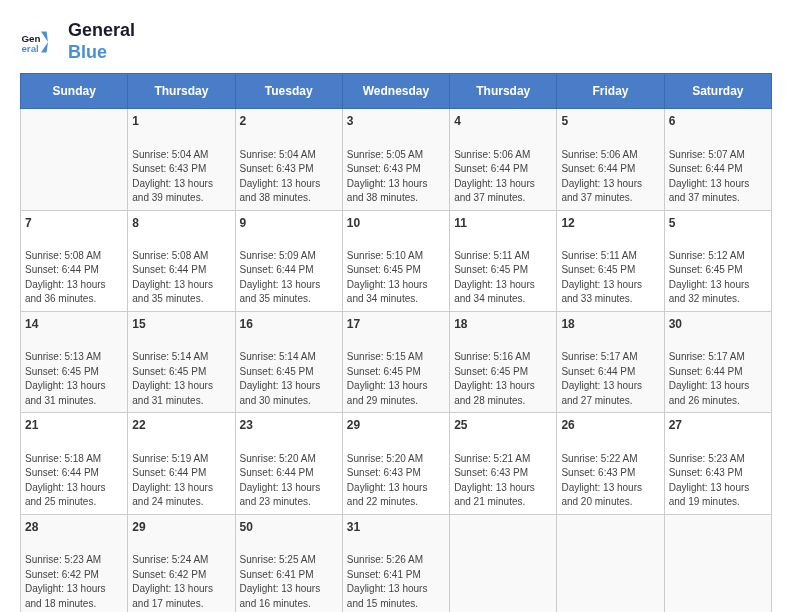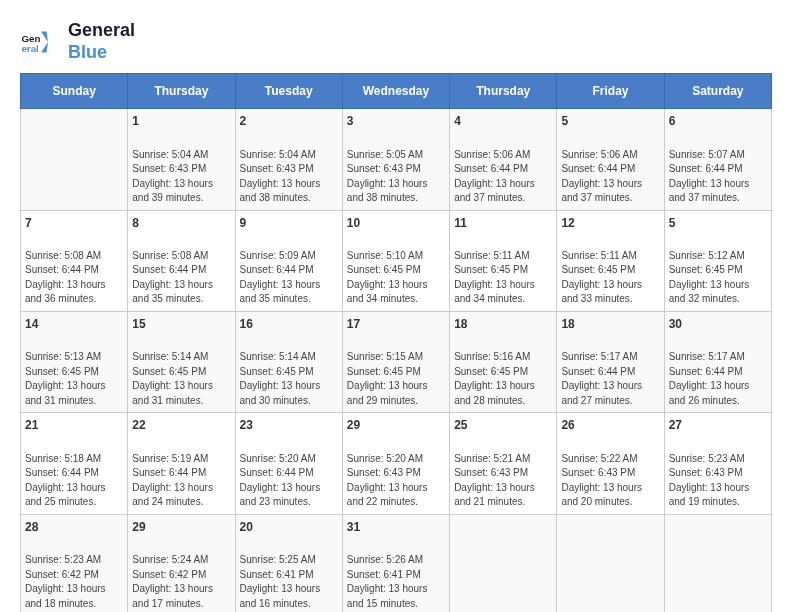--- a/index.html
+++ b/index.html
@@ -231,21 +231,21 @@
       <tr>
         <td>
           <span class="day-number">28</span>
           <div class="day-info">Sunrise: 5:23 AM<br>Sunset: 6:42 PM<br>Daylight: 13 hours and 18 minutes.</div>
         </td>
         <td>
           <span class="day-number">29</span>
           <div class="day-info">Sunrise: 5:24 AM<br>Sunset: 6:42 PM<br>Daylight: 13 hours and 17 minutes.</div>
         </td>
         <td>
-          <span class="day-number">20</span>
+          <span class="day-number">50</span>
           <div class="day-info">Sunrise: 5:25 AM<br>Sunset: 6:41 PM<br>Daylight: 13 hours and 16 minutes.</div>
         </td>
         <td>
           <span class="day-number">31</span>
           <div class="day-info">Sunrise: 5:26 AM<br>Sunset: 6:41 PM<br>Daylight: 13 hours and 15 minutes.</div>
         </td>
         <td></td>
         <td></td>
         <td></td>
       </tr>

